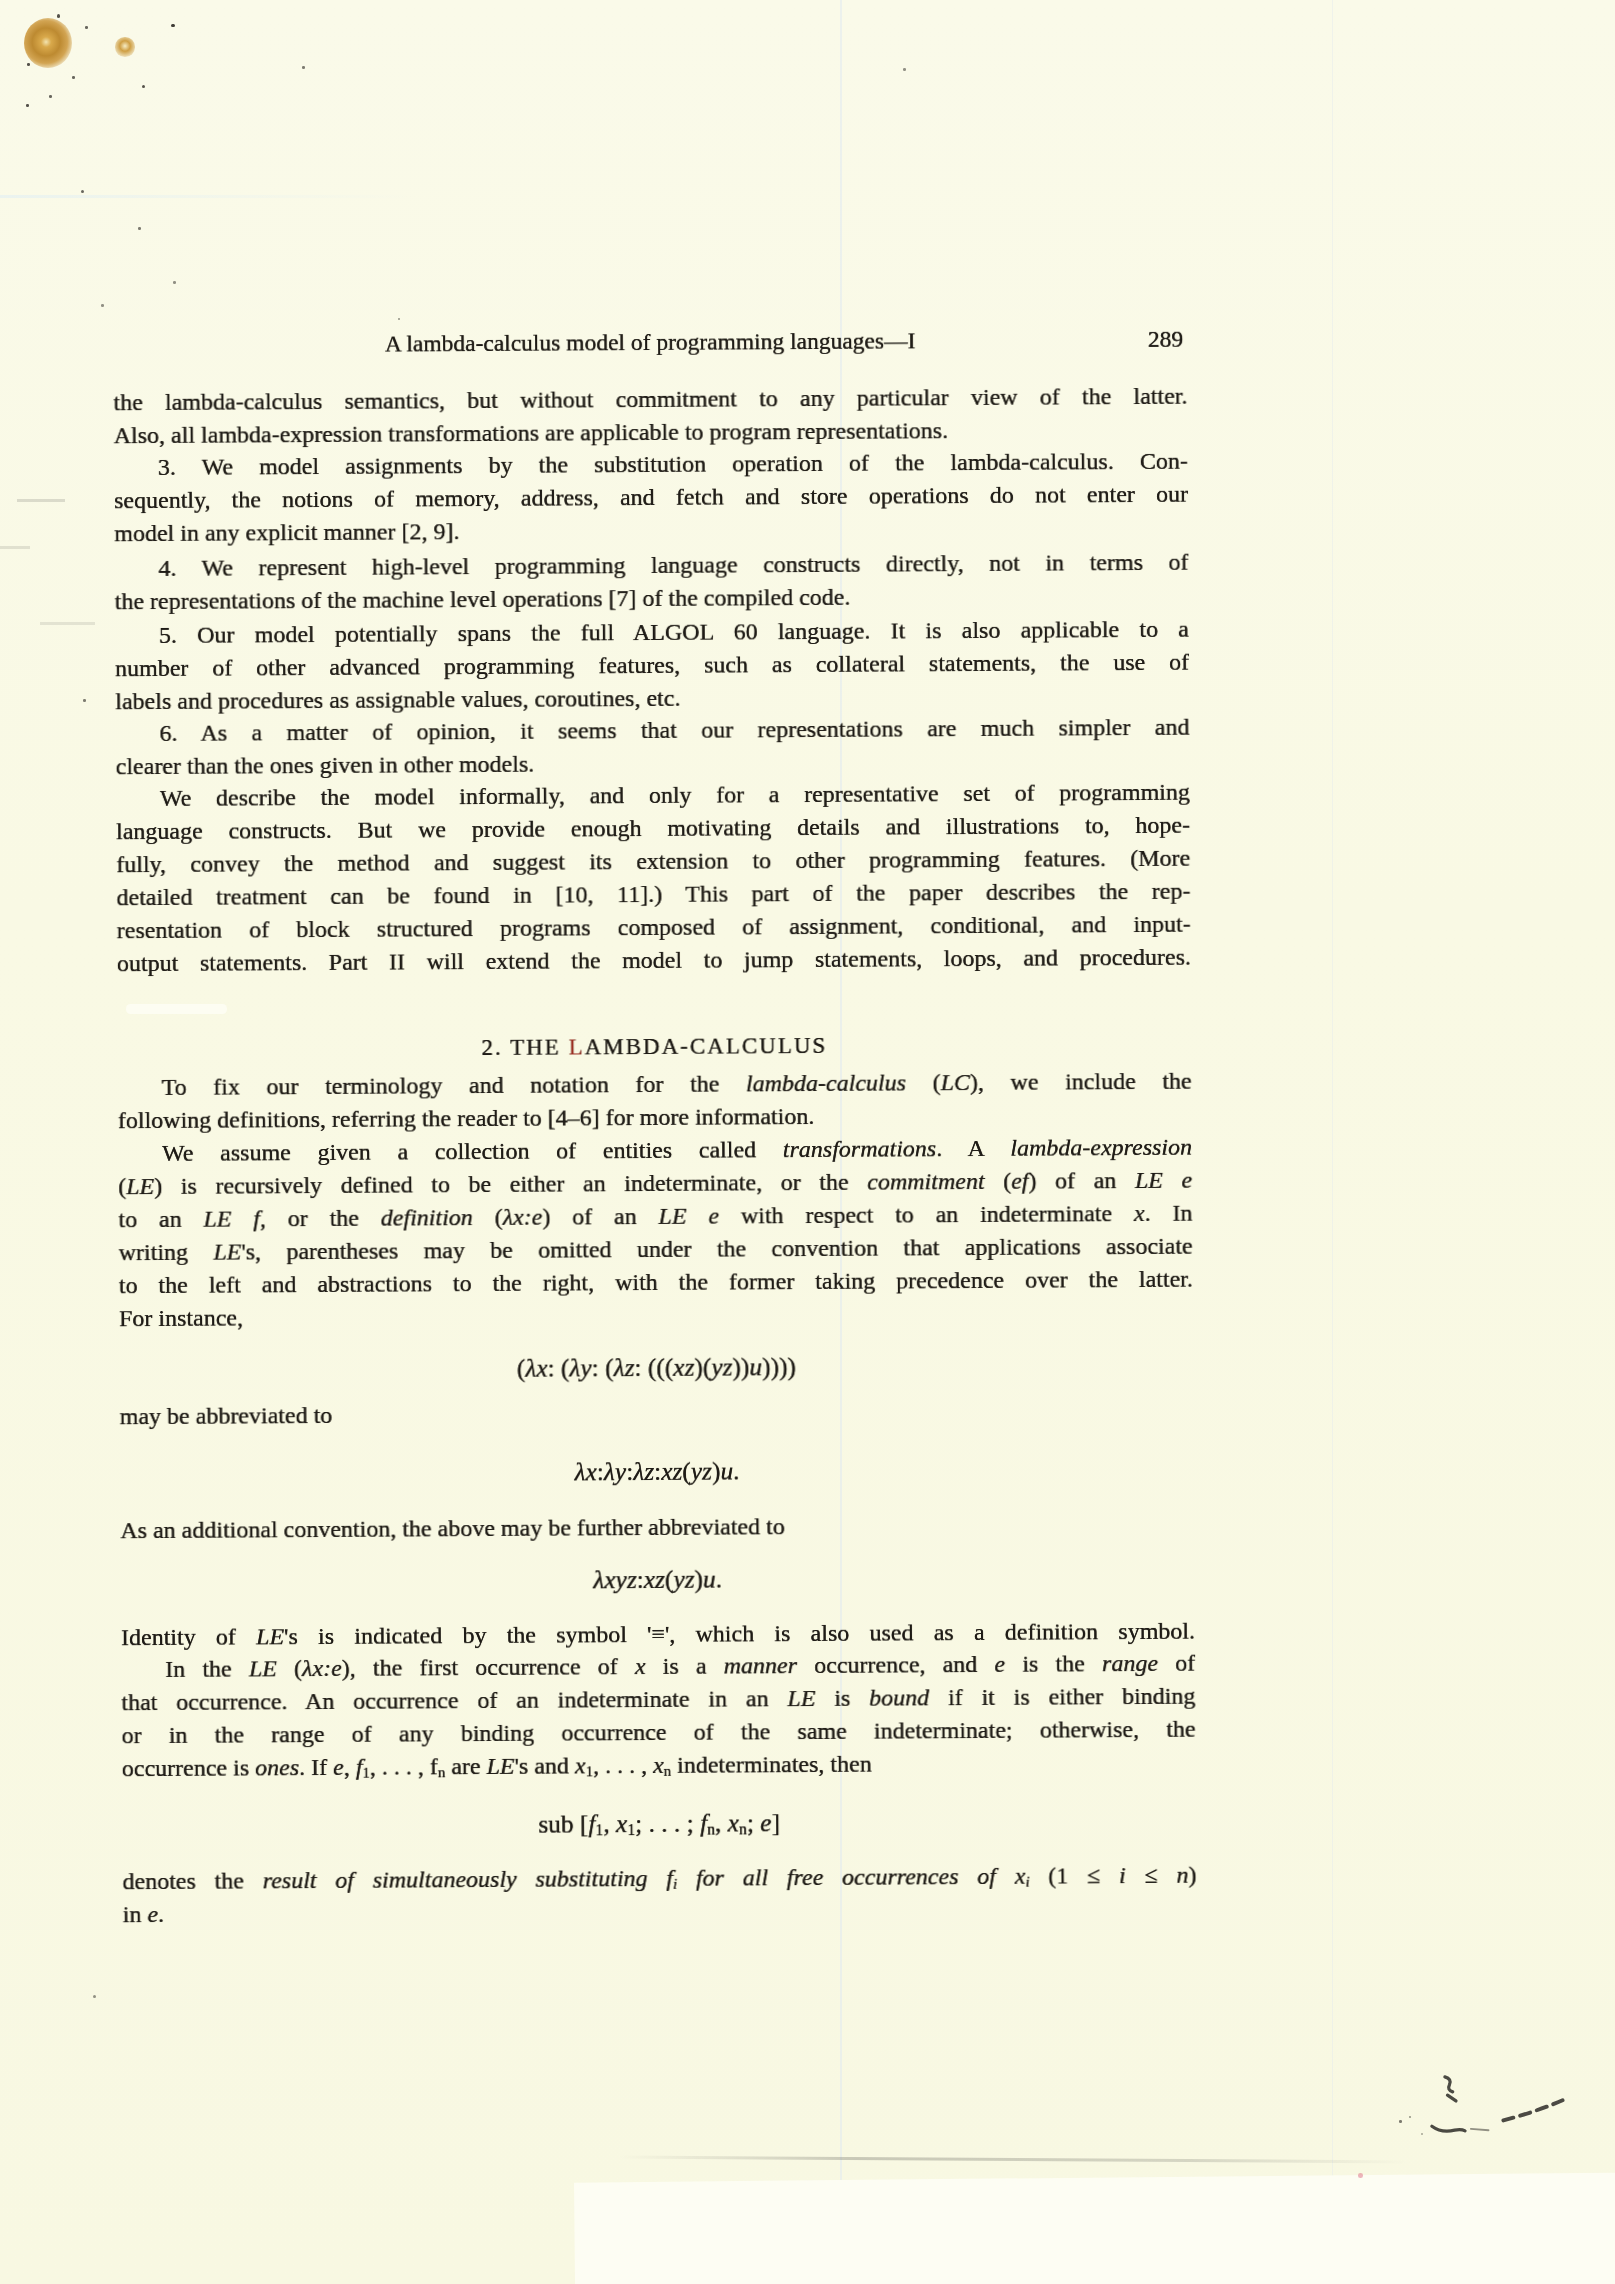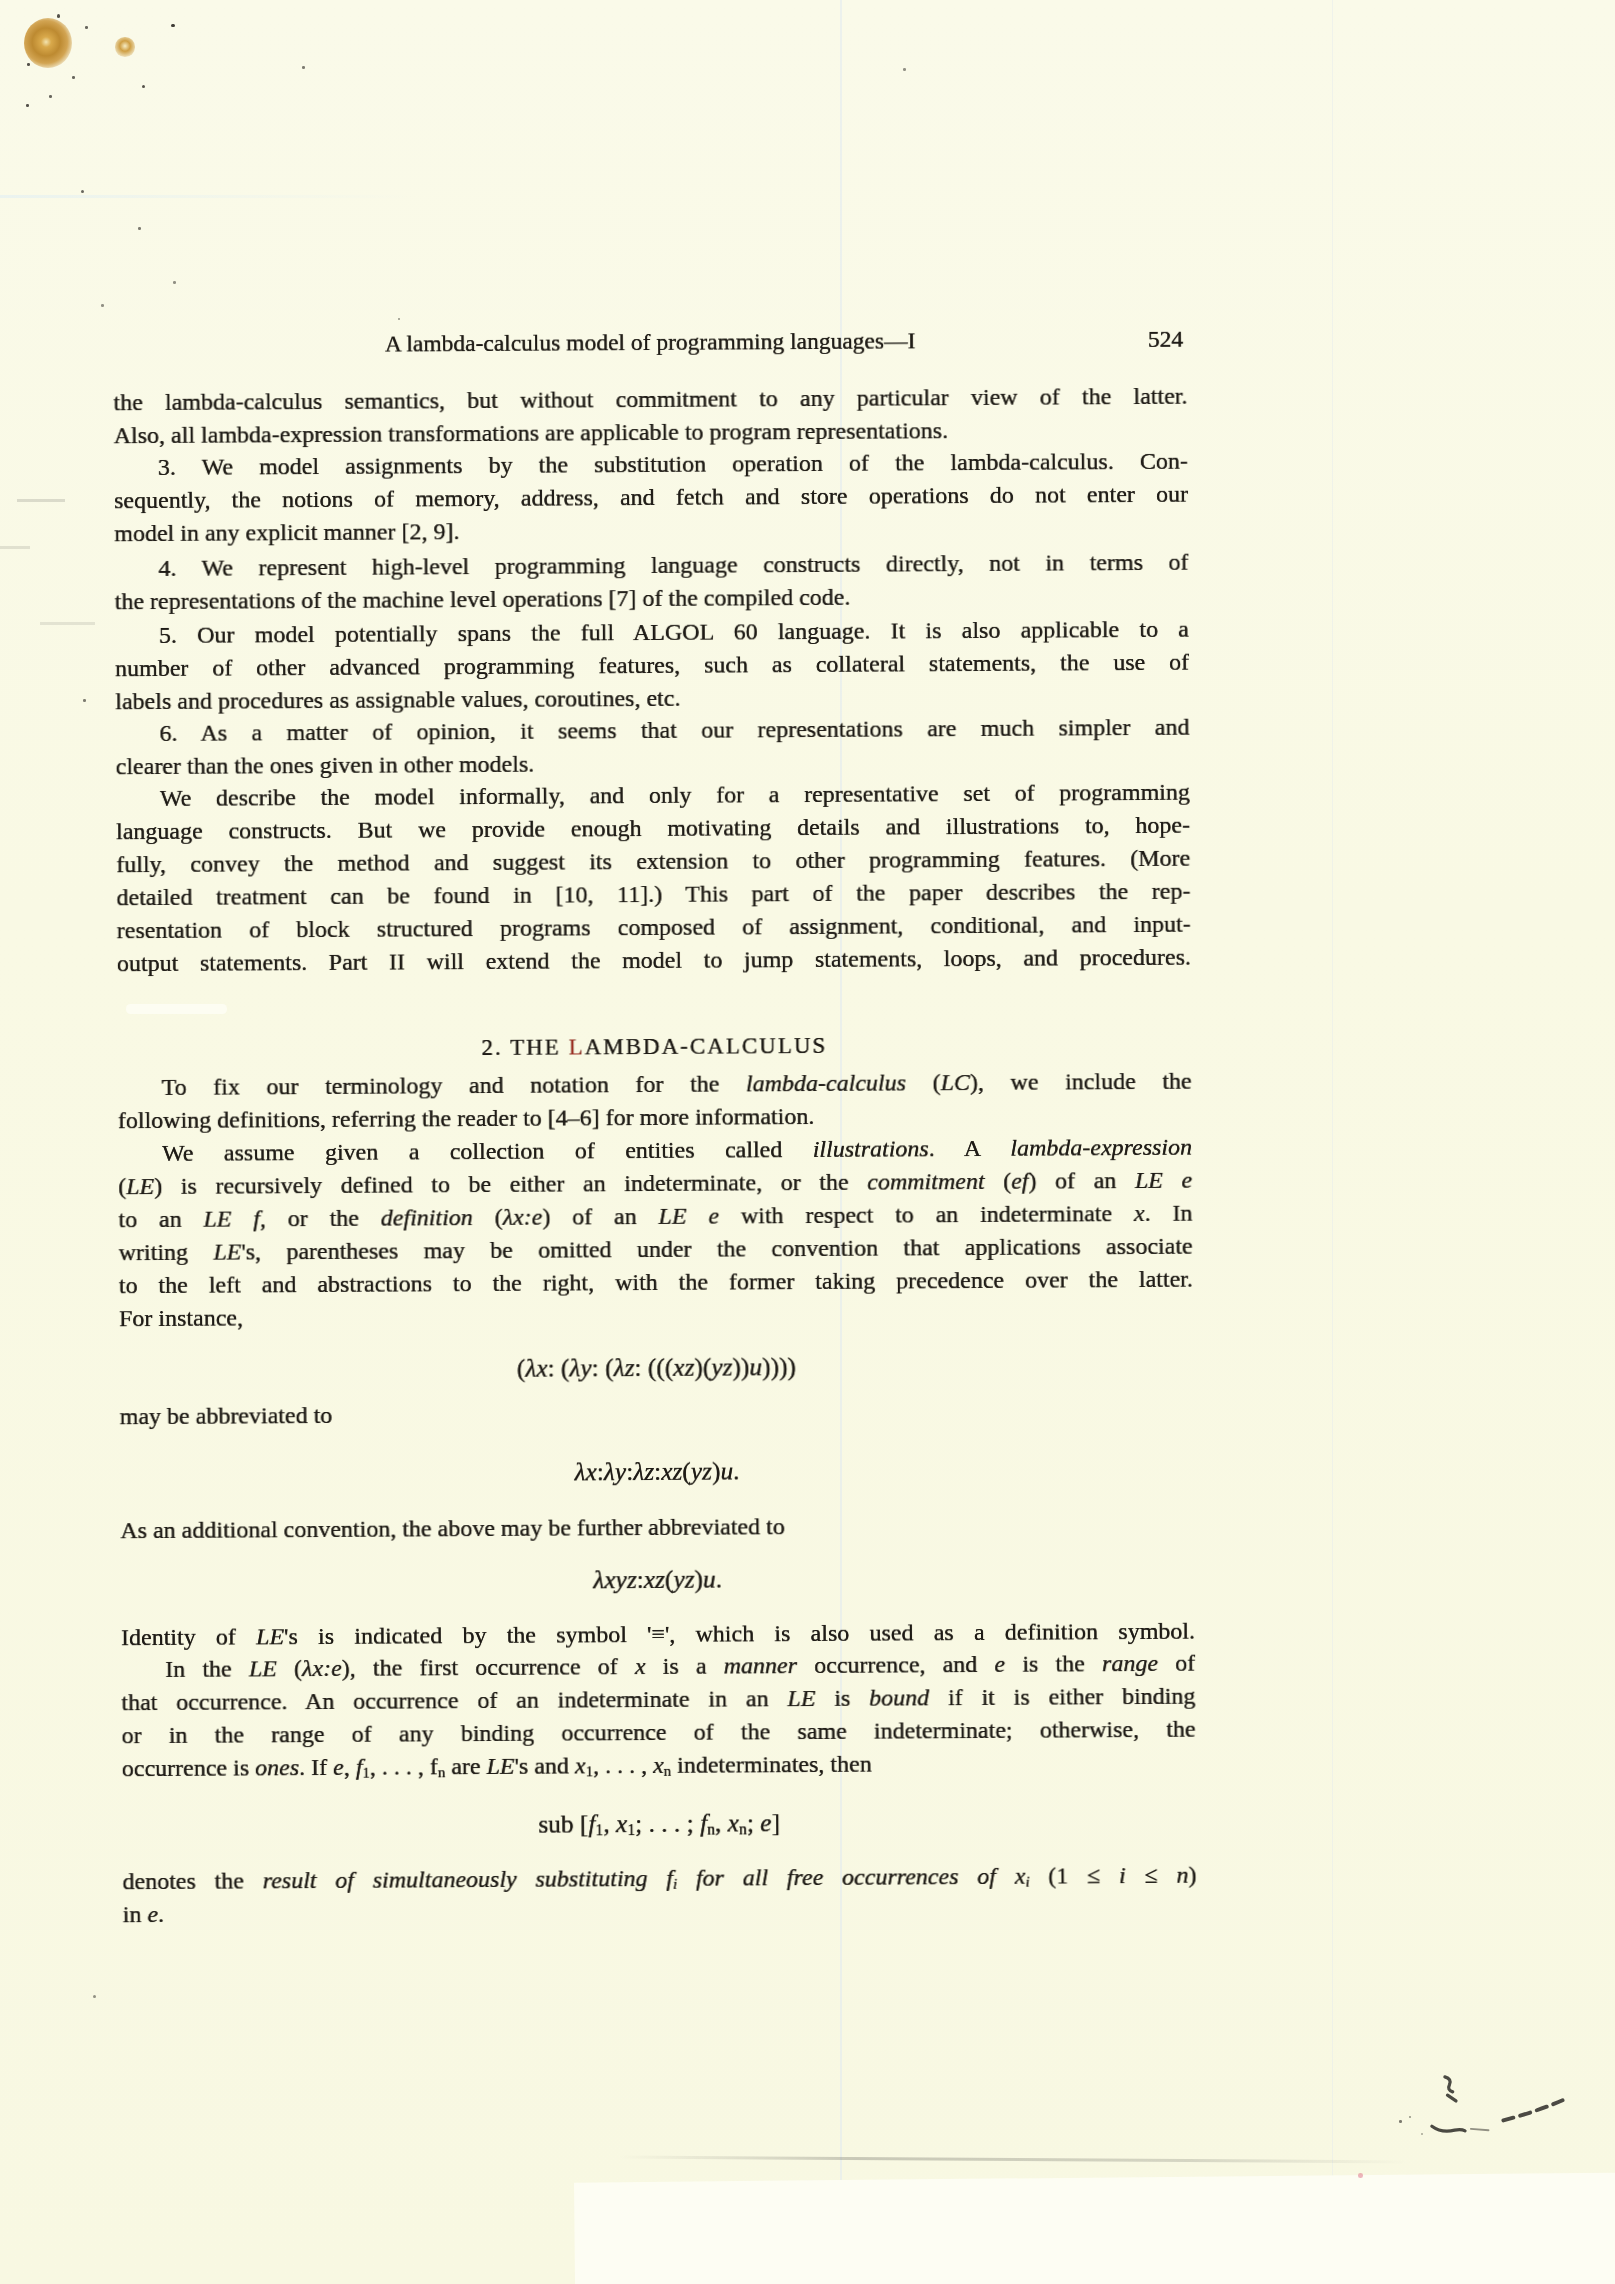--- a/index.html
+++ b/index.html
@@ -63,21 +63,21 @@
   <div class="artifact hstreak1"></div>
   <div class="artifact whiteout"></div>
   <div class="artifact gdash1"></div>
   <div class="artifact gdash2"></div>
   <div class="artifact gdash3"></div>
 
   <div class="content">
 
     <div class="block runhead" style="top:326px">
       <span class="title">A lambda-calculus model of programming languages—I</span>
-      <span class="pagenum">524</span>
+      <span class="pagenum">289</span>
     </div>
 
     <div class="block para" style="top:383px">
         <div class="line j">the lambda-calculus semantics, but without commitment to any particular view of the latter.</div>
         <div class="line">Also, all lambda-expression transformations are applicable to program representations.</div>
       </div>
     <div class="block para indent" style="top:448px">
         <div class="line j">3. We model assignments by the substitution operation of the lambda-calculus. Con-</div>
         <div class="line j">sequently, the notions of memory, address, and fetch and store operations do not enter our</div>
         <div class="line">model in any explicit manner [2, 9].</div>
@@ -106,21 +106,21 @@
 
     <div class="block secheading" style="top:1030px">
       <span>2. THE </span><span class="rl">L</span><span>AMBDA-CALCULUS</span>
     </div>
 
     <div class="block para indent" style="top:1068px">
         <div class="line j">To fix our terminology and notation for the <i>lambda-calculus</i> (<i>LC</i>), we include the</div>
         <div class="line">following definitions, referring the reader to [4–6] for more information.</div>
       </div>
     <div class="block para indent" style="top:1134px">
-        <div class="line j">We assume given a collection of entities called <i>illustrations</i>. A <i>lambda-expression</i></div>
+        <div class="line j">We assume given a collection of entities called <i>transformations</i>. A <i>lambda-expression</i></div>
         <div class="line j">(<i>LE</i>) is recursively defined to be either an indeterminate, or the <i>commitment</i> (<i>ef</i>) of an <i>LE e</i></div>
         <div class="line j">to an <i>LE f</i>, or the <i>definition</i> (<i>λx:e</i>) of an <i>LE e</i> with respect to an indeterminate <i>x</i>.  In</div>
         <div class="line j">writing <i>LE</i>'s, parentheses may be omitted under the convention that applications associate</div>
         <div class="line j">to the left and abstractions to the right, with the former taking precedence over the latter.</div>
         <div class="line">For instance,</div>
       </div>
 
     <div class="block formula" style="top:1351px">(<i>λx</i>: (<i>λy</i>: (<i>λz</i>: (((<i>xz</i>)(<i>yz</i>))<i>u</i>))))</div>
     <div class="block caption" style="top:1397px">may be abbreviated to</div>
     <div class="block formula" style="top:1455px"><i>λx</i>:<i>λy</i>:<i>λz</i>:<i>xz</i>(<i>yz</i>)<i>u</i>.</div>

